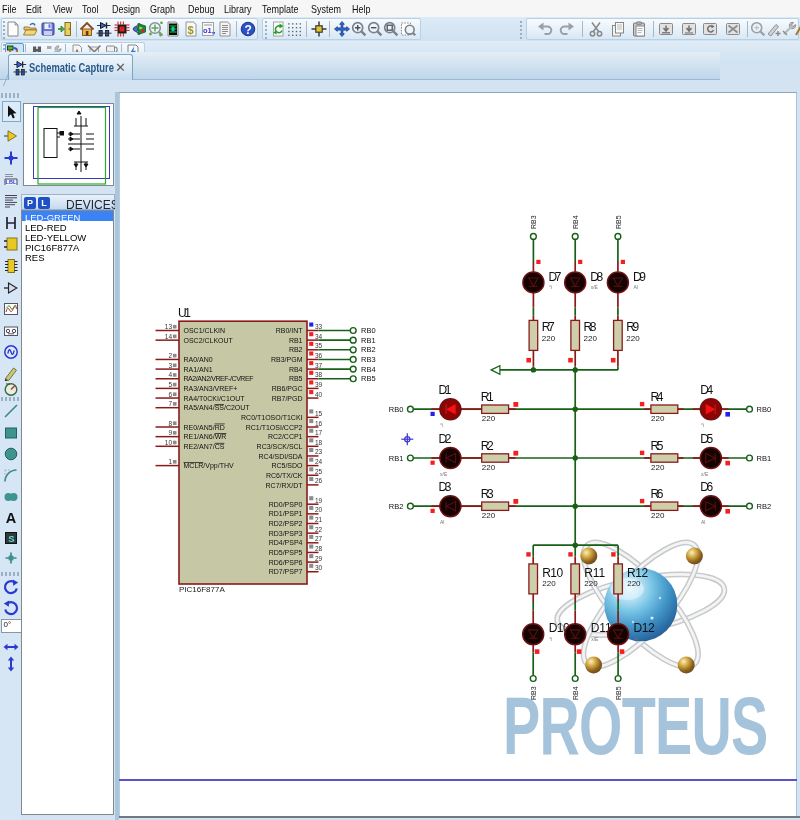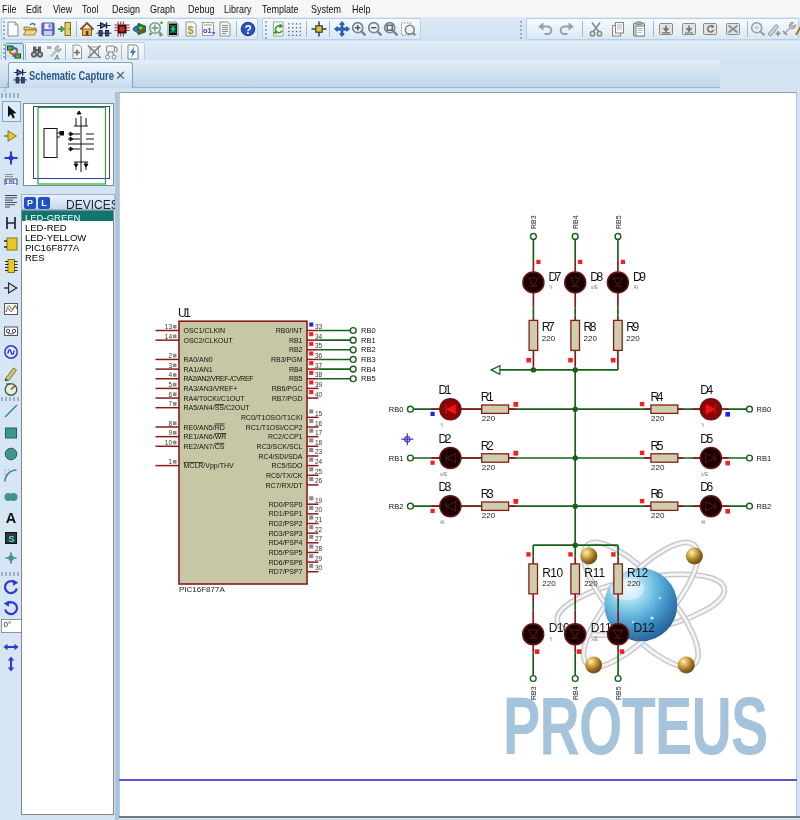--- a/index.html
+++ b/index.html
@@ -2,31 +2,31 @@
 <html><head><meta charset="utf-8">
 <style>
 * { margin:0; padding:0; box-sizing:border-box; }
 body { width:800px; height:820px; font-family:"Liberation Sans", sans-serif; background:#d3e3f2; overflow:hidden; position:relative; }
 .menubar { position:absolute; left:0; top:0; width:800px; height:17px; background:#f6f6f6; }
 .menubar span { position:absolute; top:2.5px; font-size:11.5px; color:#111; transform:scaleX(0.78); transform-origin:0 0; display:inline-block; }
 .tb1 { position:absolute; left:0; top:17px; width:800px; height:24px; background:linear-gradient(#ddeaf6,#cfe2f1); }
 .tb2 { position:absolute; left:0; top:41px; width:800px; height:23px; background:linear-gradient(#e0ecf7,#cfe2f1); }
 .band { position:absolute; top:1px; height:22px; background:linear-gradient(#f7fbfe,#d8e8f5); border:1px solid #b9cfe2; border-radius:2px; }
 .tb2 .band { height:21px; }
-.tabbar { position:absolute; left:0; top:60px; width:720px; height:28px; background:linear-gradient(#e4eef7,#bed6ea); border-bottom:1px solid #9cb8d0; }
+.tabbar { position:absolute; left:0; top:52px; width:720px; height:28px; background:linear-gradient(#e4eef7,#bed6ea); border-bottom:1px solid #9cb8d0; }
 .tab { position:absolute; left:8px; top:2px; width:125px; height:26px; background:linear-gradient(#f2f8fd,#c6dcef); border:1px solid #7fa5c5; border-bottom:none; border-radius:3px 3px 0 0; white-space:nowrap; }
 .tab .txt { position:absolute; left:20px; top:6px; font-size:12.5px; font-weight:bold; color:#2a5a88; transform:scaleX(0.75); transform-origin:0 0; }
 .tab .x { position:absolute; left:106px; top:5px; font-size:13px; color:#5a6064; }
 .lstrip { position:absolute; left:0; top:92px; width:22px; height:728px; background:#d7e6f4; }
 .selpanel { position:absolute; left:21px; top:92px; width:94px; height:728px; background:#d3e3f2; }
 .preview { position:absolute; left:2px; top:11px; width:91px; height:83px; background:#fff; border:1px solid #7a8a96; }
 .devhdr { position:absolute; left:0px; top:102px; width:94px; height:16px; background:linear-gradient(#e9f2fa,#c5daee); border:1px solid #9ab4cc; }
 .devlist { position:absolute; left:0px; top:118px; width:93px; height:605px; background:#fff; border:1px solid #808890; }
 .devlist div { font-size:9.5px; color:#000; padding:0.5px 0 0 3px; height:10.2px; }
-.devlist .sel { background:#0f766e; color:#fff; }
+.devlist .sel { background:#3b82f6; color:#fff; }
 .ewin { position:absolute; left:119px; top:93px; width:678px; height:723px; background:#fff; }
 .wlt { position:absolute; left:0; top:-1px; width:678px; height:1px; background:#8aa8be; }
 .wll { position:absolute; left:0; top:0; width:1px; height:723px; background:#b8cede; }
 .wlr { position:absolute; left:677px; top:0; width:1px; height:723px; background:#aac4d8; }
 .splitter { position:absolute; left:115px; top:92px; width:4px; height:728px; background:#a9c6da; }
 .ebot { position:absolute; left:119px; top:816px; width:681px; height:1.5px; background:#707880; }
 .sheetline { position:absolute; left:0px; top:686px; width:678px; height:1.6px; background:#5a52cc; }
 .proteus { position:absolute; left:384px; top:587px; font-size:81px; font-weight:bold; color:#a5c4db; letter-spacing:-1px; transform:scaleX(0.688); transform-origin:0 0; }
 svg { display:block; }
 .icon { position:absolute; }

